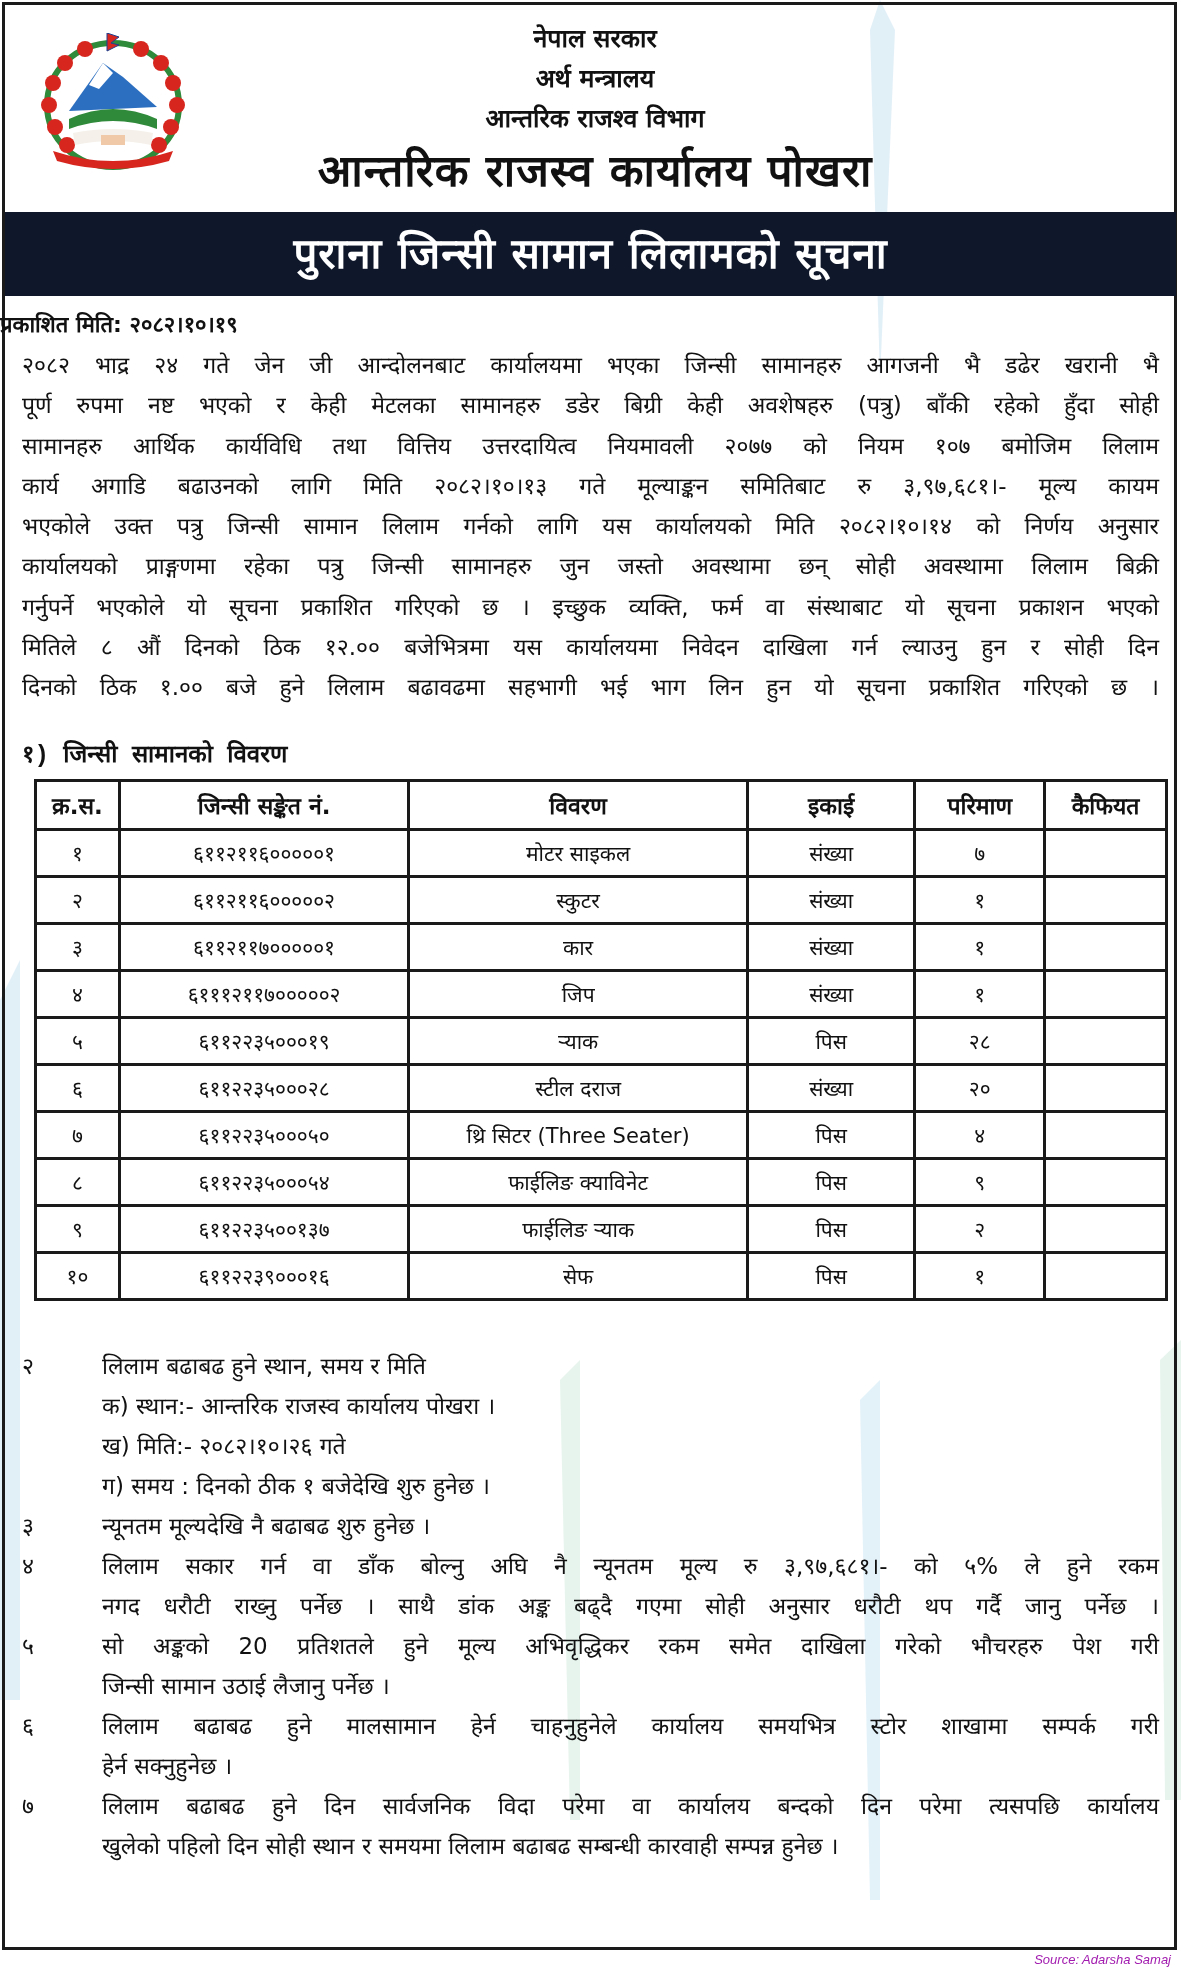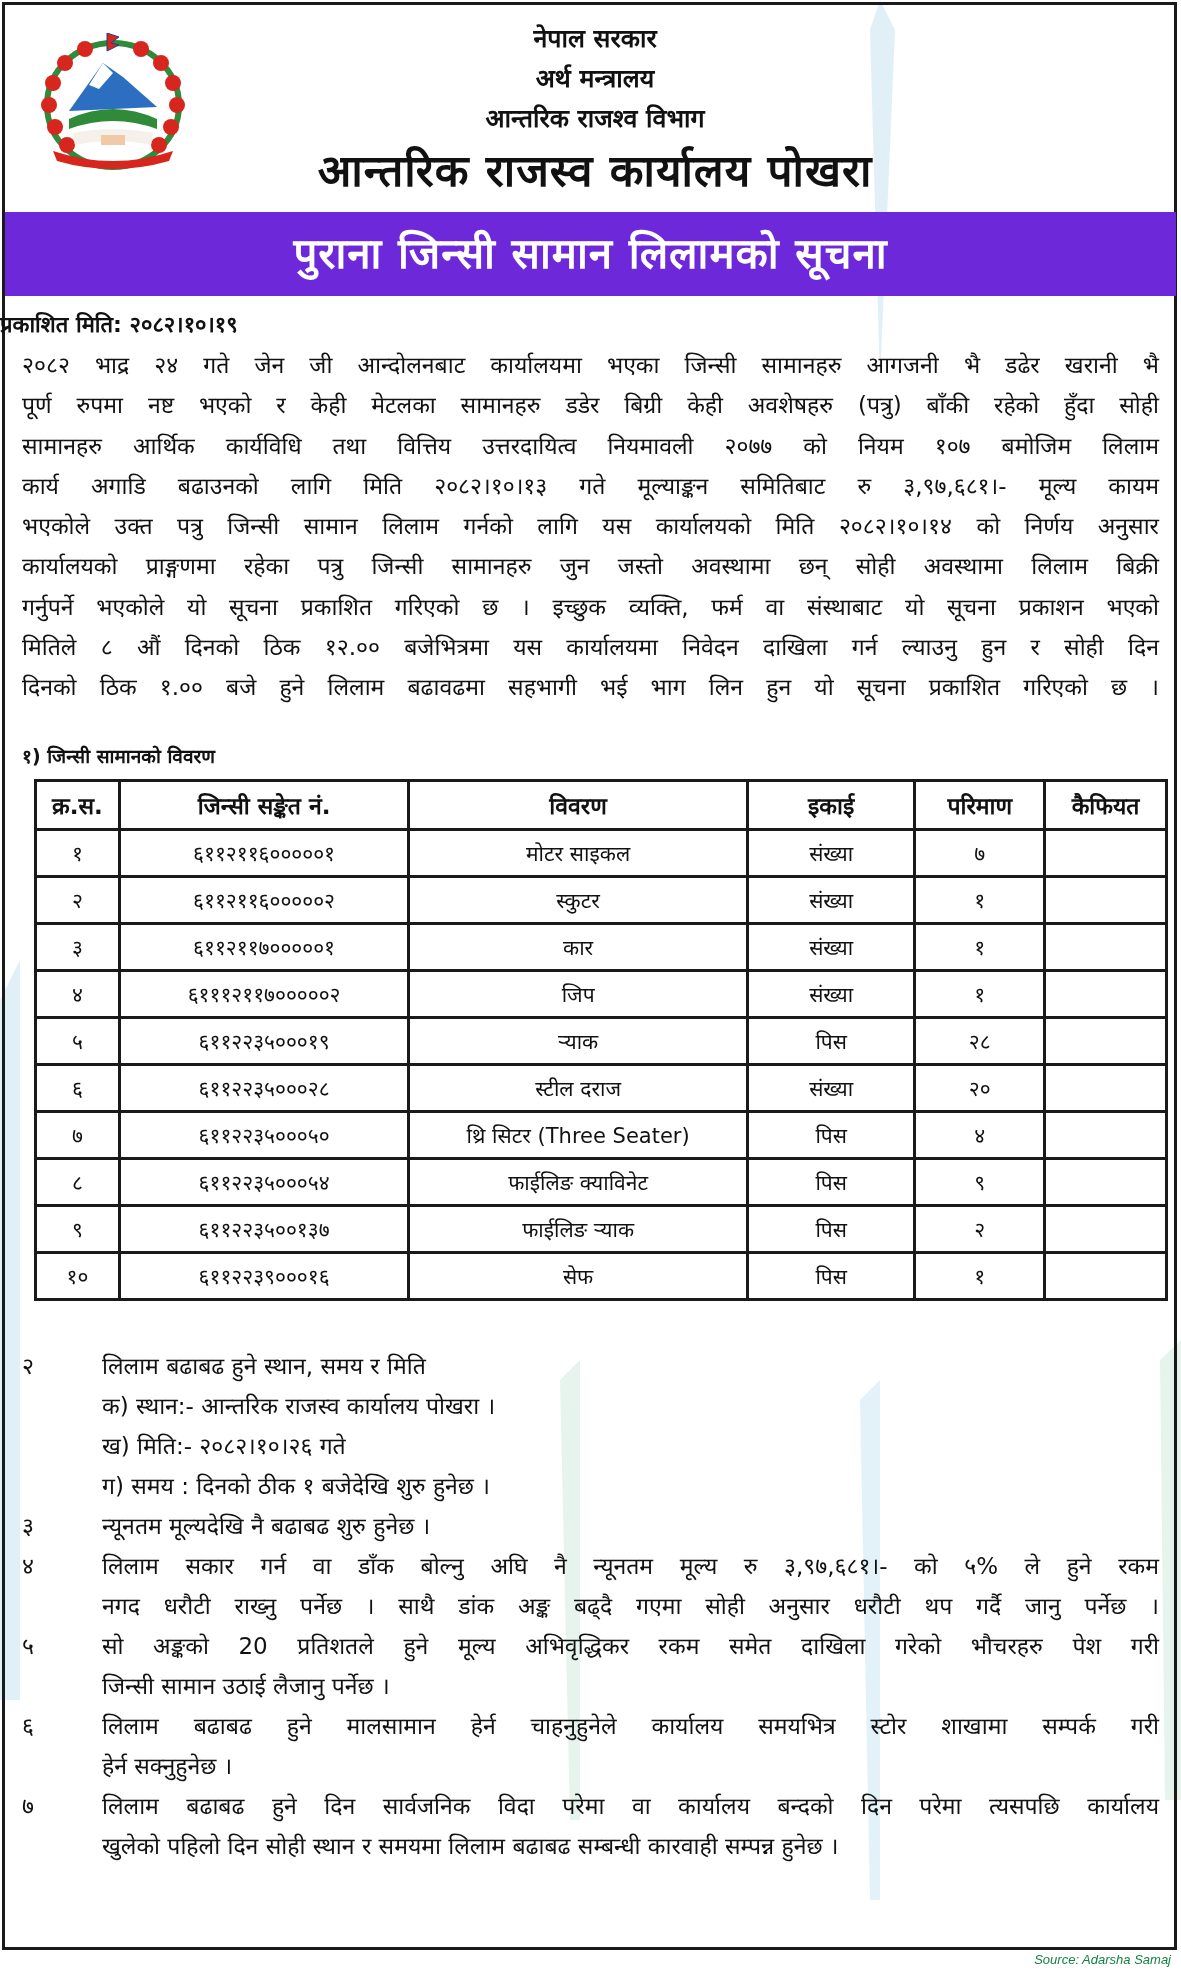--- a/index.html
+++ b/index.html
@@ -14,53 +14,53 @@
       position: absolute; left: 2px; top: 2px; width: 1175px; height: 1948px;
       border: 3px solid #1a1a1a; box-sizing: border-box; background: transparent;
     }
     .header { position: absolute; left: 5px; top: 5px; width: 1171px; height: 205px; }
     .emblem { position: absolute; left: 28px; top: 28px; width: 160px; height: 140px; }
     .header-lines { position: absolute; left: 200px; top: 14px; width: 780px; text-align: center; }
     .hl { font-weight: bold; font-size: 25px; line-height: 40px; }
     .hl-big { font-weight: bold; font-size: 44px; line-height: 56px; margin-top: 4px; letter-spacing: 1px; }
     .banner {
       position: absolute; left: 5px; top: 212px; width: 1171px; height: 84px;
-      background: #6d28d9; color: #fff; text-align: center; font-weight: bold;
+      background: #0f172a; color: #fff; text-align: center; font-weight: bold;
       font-size: 42px; line-height: 84px; letter-spacing: 1px;
     }
     .pubdate {
       position: absolute; left: 0; top: 305px; width: 1181px; text-align: left;
       font-weight: bold; font-size: 22px; line-height: 40px;
     }
     .para {
       position: absolute; left: 22px; top: 345px; width: 1137px;
       font-size: 23px; line-height: 40.3px; text-align: justify; text-align-last: justify;
     }
     .para .ln { display: block; text-align: justify; text-align-last: justify; white-space: nowrap; }
     .section-title {
-      position: absolute; left: 22px; top: 736px; font-weight: bold; font-size: 19px; line-height: 40px;
+      position: absolute; left: 22px; top: 736px; font-weight: bold; font-size: 24px; line-height: 40px; font-family: Liberation Mono, monospace;
     }
     table.items {
       position: absolute; left: 34px; top: 779px; width: 1134px;
       border-collapse: collapse; font-size: 22px; padding-left: 40px;
     }
     table.items th, table.items td {
       border: 3px solid #1a1a1a; height: 44px; padding: 0 6px; text-align: center;
     }
     table.items th { font-weight: bold; font-size: 23px; height: 46px; }
     table.items td { font-size: 21px; }
     .conditions { position: absolute; left: 22px; top: 1346px; width: 1137px; font-size: 23px; line-height: 40px; }
     .cond { position: relative; }
     .cond .num { position: absolute; left: 0; top: 0; width: 60px; }
     .cond .body { margin-left: 80px; text-align: justify; }
     .cond .body .ln { display: block; text-align: justify; text-align-last: justify; white-space: nowrap; }
     .cond .body .ln.last { text-align-last: left; }
     .bold { font-weight: normal; }
     .source {
-      position: absolute; right: 10px; top: 1952px; font-style: italic; font-size: 13px; color: #15803d;
+      position: absolute; right: 10px; top: 1952px; font-style: italic; font-size: 13px; color: #a21caf;
       font-family: "Liberation Sans", sans-serif;
     }
   </style>
 </head>
 <body>
 
 <svg class="watermark" width="1181" height="1974" style="left:0;top:0;">
   <polygon points="880,0 895,30 880,380 870,30" fill="#5fa8d3"></polygon>
   <polygon points="860,1400 880,1380 880,1900 870,1900" fill="#6ab7e0"></polygon>
   <polygon points="1160,1360 1181,1340 1181,1800 1165,1800" fill="#7cc7a0"></polygon>

